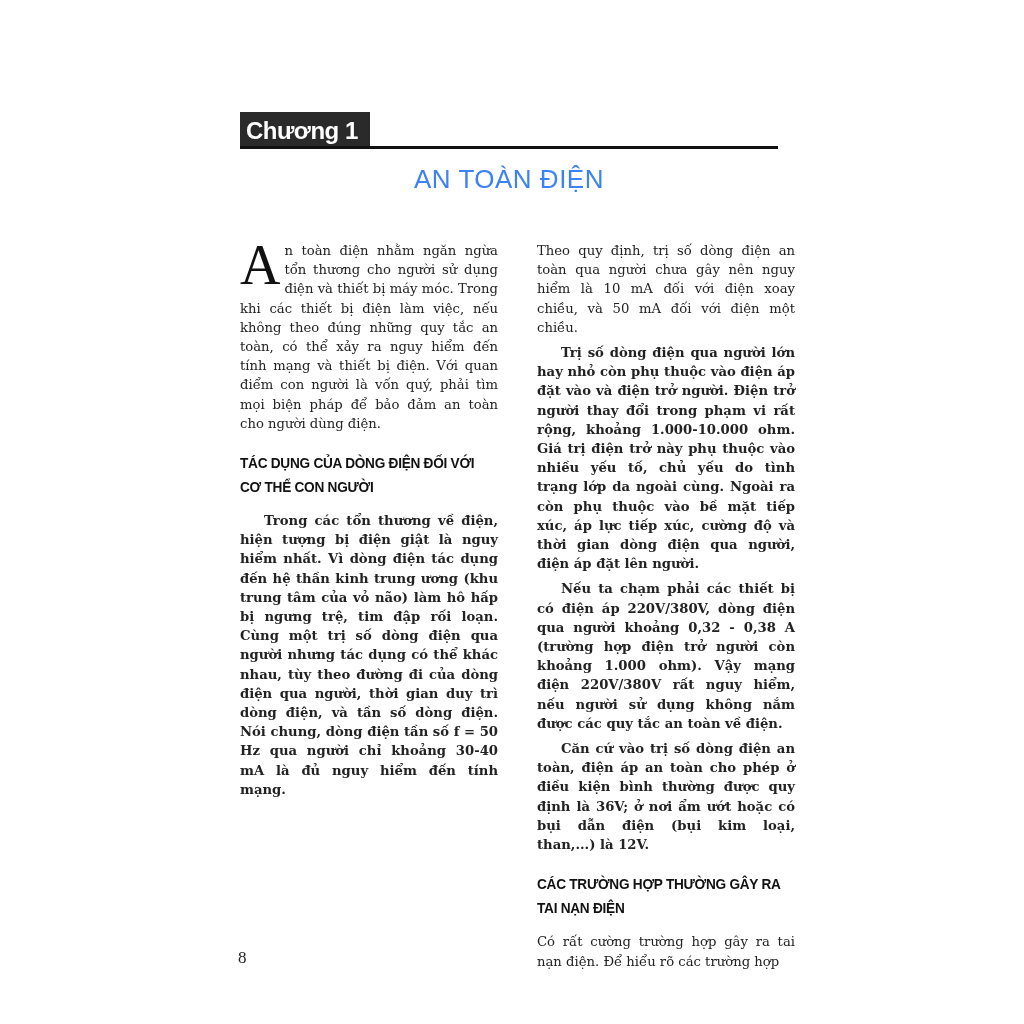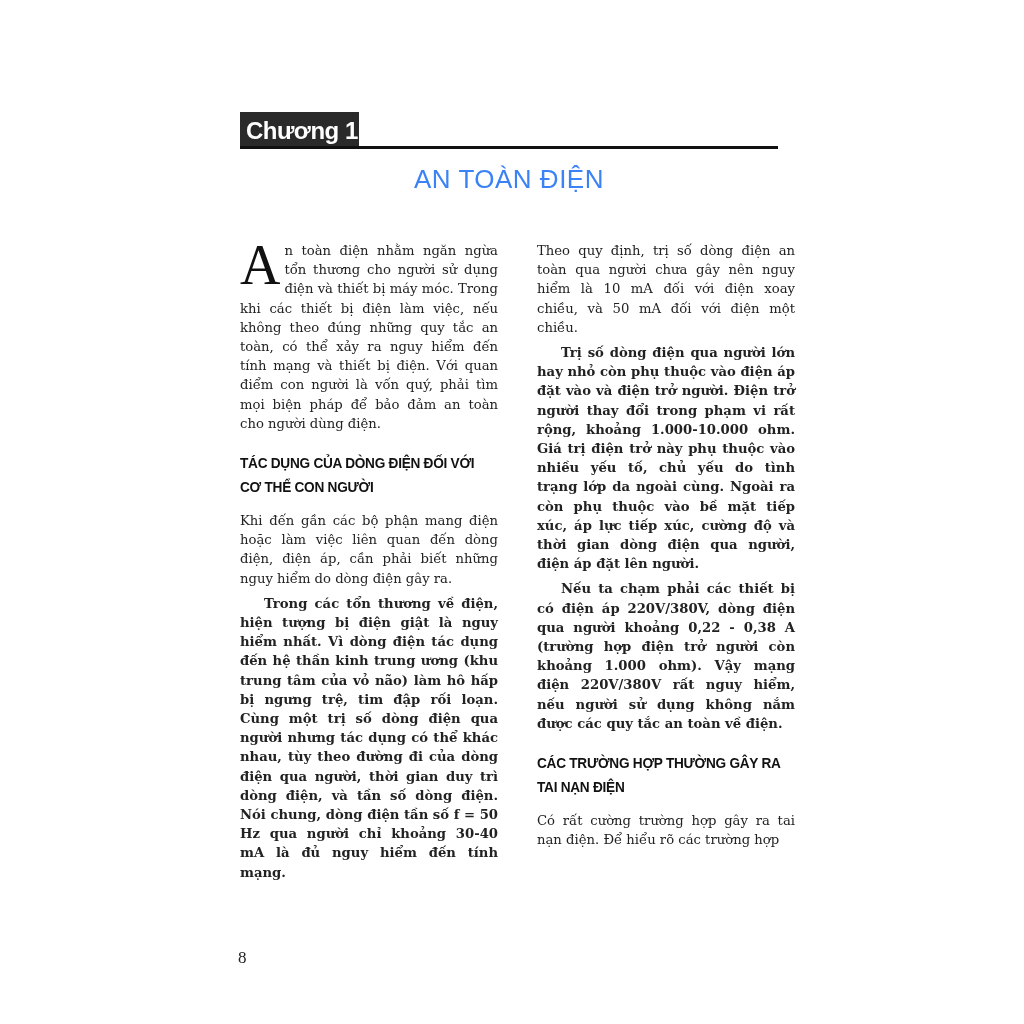--- a/index.html
+++ b/index.html
@@ -1,21 +1,21 @@
 <!DOCTYPE html>
 <html><head>
   <meta charset="utf-8">
   <style>
     html, body { margin: 0; padding: 0; background: #ffffff; }
     body { width: 1024px; height: 1024px; position: relative; overflow: hidden; color: #1a1a1a; }
     .page { position: absolute; left: 0; top: 0; width: 1024px; height: 1024px; background: #fff; }
 
     .chapter-header { position: absolute; left: 240px; top: 112px; width: 538px; height: 38px; }
     .chapter-label {
-      position: absolute; left: 0; top: 0; height: 36px; padding: 0 1px 0 6px;
+      position: absolute; left: 0; top: 0; height: 36px; padding: 0 12px 0 6px;
       background: #2a2a2a; color: #fff;
       font-family: "Liberation Sans", sans-serif; font-weight: bold; font-size: 24px; line-height: 38px;
       letter-spacing: -0.5px;
     }
     .chapter-rule { position: absolute; left: 0; right: 0; top: 34px; height: 3px; background: #111; }
 
     .chapter-title {
       position: absolute; left: 240px; width: 538px; top: 164px; text-align: center;
       font-family: "Liberation Sans", sans-serif; font-size: 26px; letter-spacing: 0.5px; color: #3b82f6;
     }
@@ -52,26 +52,26 @@
   </div>
 
   <div class="chapter-title">AN TOÀN ĐIỆN</div>
 
   <div class="col col-left">
     <p>
       <span class="dropcap">A</span>
       <span>n toàn điện nhằm ngăn ngừa tổn thương cho người sử dụng điện và thiết bị máy móc. Trong khi các thiết bị điện làm việc, nếu không theo đúng những quy tắc an toàn, có thể xảy ra nguy hiểm đến tính mạng và thiết bị điện. Với quan điểm con người là vốn quý, phải tìm mọi biện pháp để bảo đảm an toàn cho người dùng điện.</span>
     </p>
     <div class="section-heading">TÁC DỤNG CỦA DÒNG ĐIỆN ĐỐI VỚI CƠ THỂ CON NGƯỜI</div>
-    <p>Khi đến gần các bộ phận mang điện hoặc làm việc liên quan đến dòng điện, điện áp, cần phải biết những nguy hiểm do dòng điện gây ra.</p>
     <p class="indent">Trong các tổn thương về điện, hiện tượng bị điện giật là nguy hiểm nhất. Vì dòng điện tác dụng đến hệ thần kinh trung ương (khu trung tâm của vỏ não) làm hô hấp bị ngưng trệ, tim đập rối loạn. Cùng một trị số dòng điện qua người nhưng tác dụng có thể khác nhau, tùy theo đường đi của dòng điện qua người, thời gian duy trì dòng điện, và tần số dòng điện. Nói chung, dòng điện tần số f = 50 Hz qua người chỉ khoảng 30-40 mA là đủ nguy hiểm đến tính mạng.</p>
   </div>
 
   <div class="col col-right">
     <p>Theo quy định, trị số dòng điện an toàn qua người chưa gây nên nguy hiểm là 10 mA đối với điện xoay chiều, và 50 mA đối với điện một chiều.</p>
     <p class="indent">Trị số dòng điện qua người lớn hay nhỏ còn phụ thuộc vào điện áp đặt vào và điện trở người. Điện trở người thay đổi trong phạm vi rất rộng, khoảng 1.000-10.000 ohm. Giá trị điện trở này phụ thuộc vào nhiều yếu tố, chủ yếu do tình trạng lớp da ngoài cùng. Ngoài ra còn phụ thuộc vào bề mặt tiếp xúc, áp lực tiếp xúc, cường độ và thời gian dòng điện qua người, điện áp đặt lên người.</p>
-    <p class="indent">Nếu ta chạm phải các thiết bị có điện áp 220V/380V, dòng điện qua người khoảng 0,22 - 0,38 A (trường hợp điện trở người còn khoảng 1.000 ohm). Vậy mạng điện 220V/380V rất nguy hiểm, nếu người sử dụng không nắm được các quy tắc an toàn về điện.</p>
+    <p class="indent">Nếu ta chạm phải các thiết bị có điện áp 220V/380V, dòng điện qua người khoảng 0,32 - 0,38 A (trường hợp điện trở người còn khoảng 1.000 ohm). Vậy mạng điện 220V/380V rất nguy hiểm, nếu người sử dụng không nắm được các quy tắc an toàn về điện.</p>
+    <p class="indent">Căn cứ vào trị số dòng điện an toàn, điện áp an toàn cho phép ở điều kiện bình thường được quy định là 36V; ở nơi ẩm ướt hoặc có bụi dẫn điện (bụi kim loại, than,...) là 12V.</p>
     <div class="section-heading">CÁC TRƯỜNG HỢP THƯỜNG GÂY RA TAI NẠN ĐIỆN</div>
     <p>Có rất cường trường hợp gây ra tai nạn điện. Để hiểu rõ các trường hợp</p>
   </div>
 
   <div class="page-number">8</div>
 </div>
 
 </body></html>

